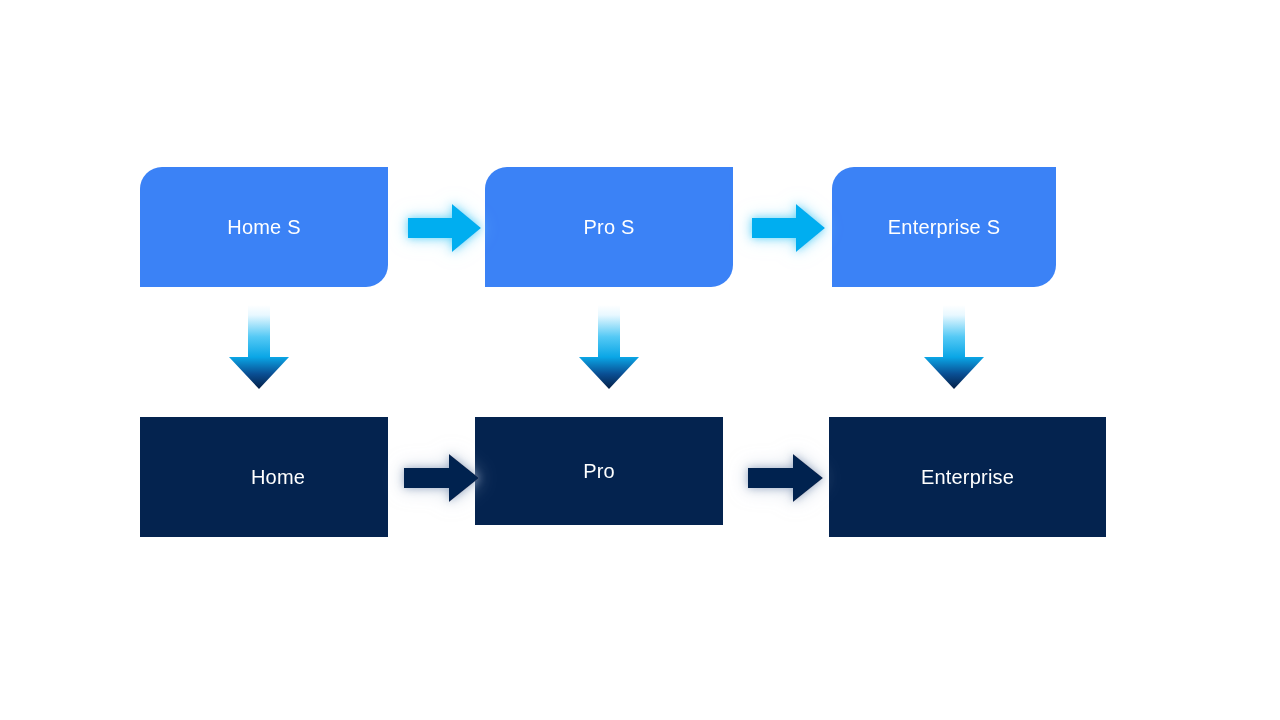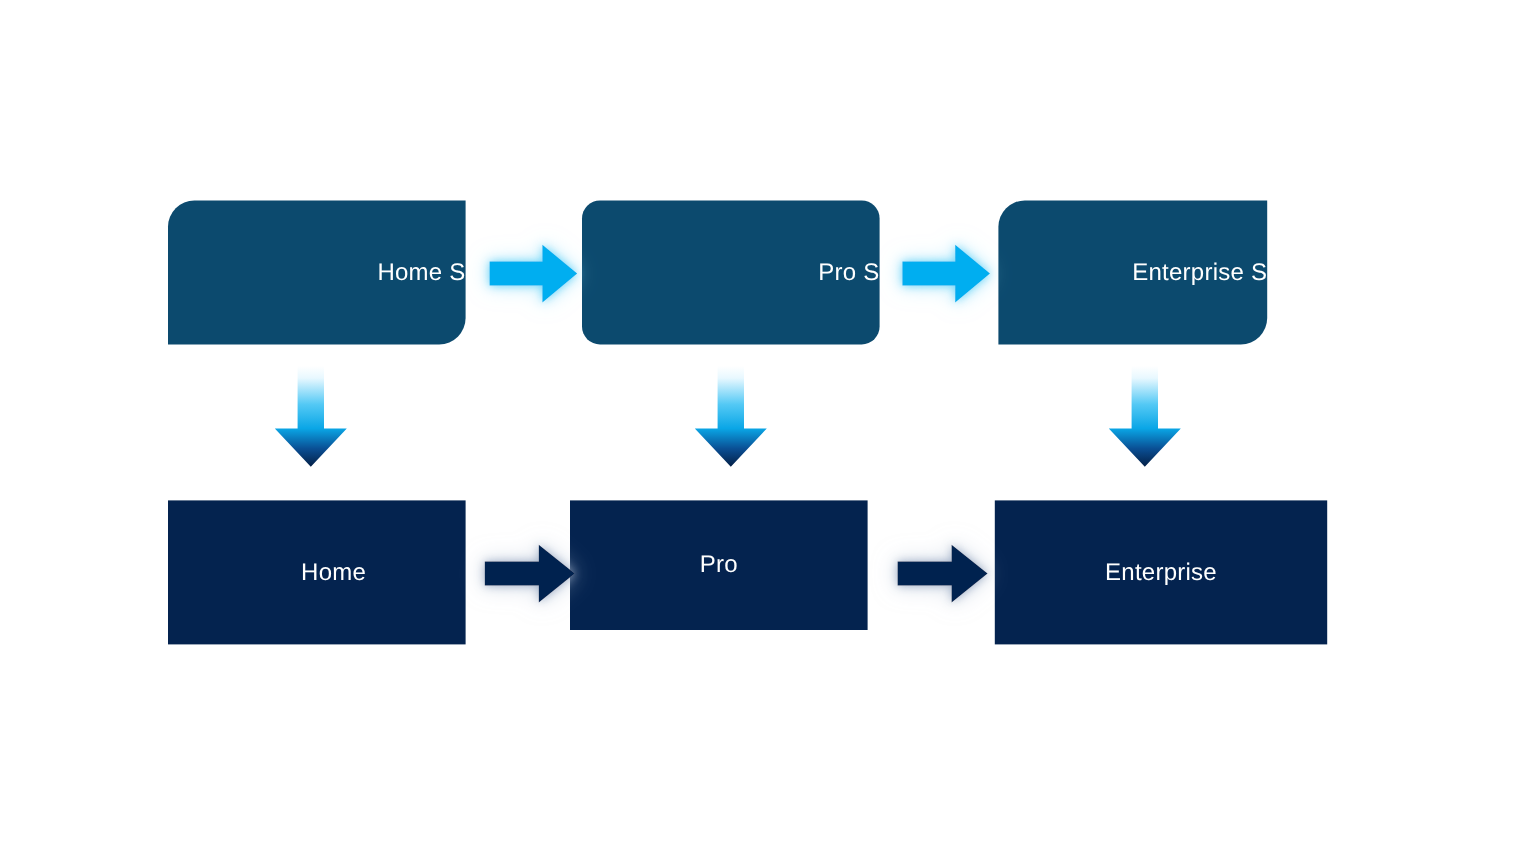--- a/index.html
+++ b/index.html
@@ -36,23 +36,22 @@
     font-size: 20px;
     font-weight: 400;
     letter-spacing: 0.2px;
     line-height: 1;
     white-space: nowrap;
     text-align: center;
   }
 
   
   .node.service {
-    background: #0c4a6e;
+    background: #3b82f6;
     border-radius: 22px 0 22px 0;
-    justify-content: flex-end;
   }
 
   
   .node.product {
     background: #04234f;
     border-radius: 0;
   }
 
   
   .arrow {
@@ -95,21 +94,21 @@
     </filter>
   </defs>
 </svg>
 
 <div id="canvas">
 
   <div class="node service" style="left:140px; top:167px; width:248px; height:120px;">
     <span class="node-label">Home S</span>
   </div>
 
-  <div class="node service" style="left:485px; top:167px; width:248px; height:120px;border-radius:15px;">
+  <div class="node service" style="left:485px; top:167px; width:248px; height:120px;">
     <span class="node-label">Pro S</span>
   </div>
 
   <div class="node service" style="left:832px; top:167px; width:224px; height:120px;">
     <span class="node-label">Enterprise S</span>
   </div>
 
   <div class="arrow" style="left:408px; top:202px; width:74px; height:52px;">
     <svg width="74" height="52" viewBox="0 0 74 52">
       <polygon points="0,16 44,16 44,2 73,26 44,50 44,36 0,36" fill="#03aef0" filter="url(#glowBlue)"></polygon>

